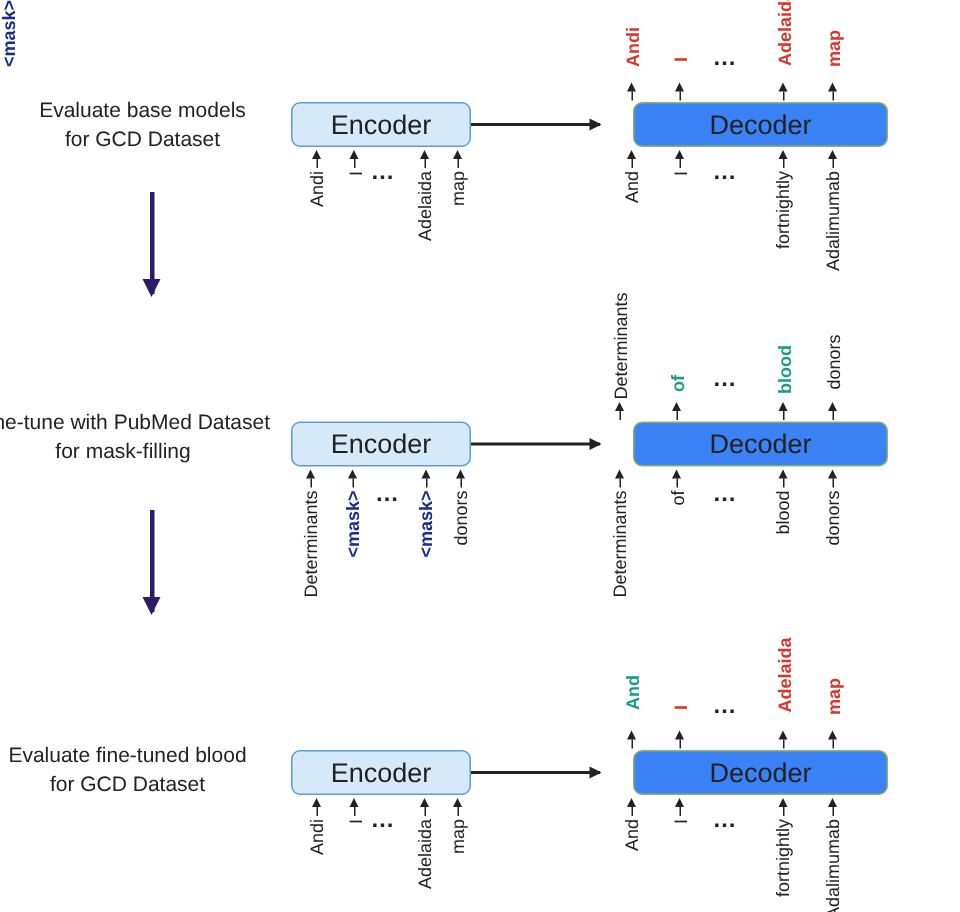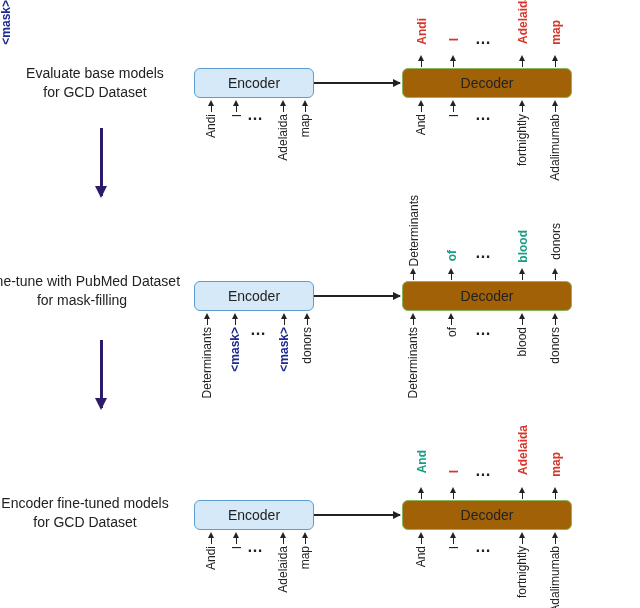--- a/index.html
+++ b/index.html
@@ -22,24 +22,24 @@
   }
 
   .box {
     position: absolute;
     height: 30px;
     border: 1.5px solid;
     border-radius: 6px;
     display: flex;
     align-items: center;
     justify-content: center;
-    font-size: 14px;
+    font-size: 18px;
   }
   .encoder { background: #d6e9f8; border-color: #5f9bd0; }
-  .decoder { background: #a16207; border-color: #8cb45e; }
+  .decoder { background: #3b82f6; border-color: #8cb45e; margin-left: 20px; }
 
   
   .vtoken {
     position: absolute;
     writing-mode: vertical-rl;
     transform: rotate(180deg);
     font-size: 12px;
     line-height: 1;
     text-align: left;
   }
@@ -213,21 +213,21 @@
   <div class="uparrow" style="left:552px; top:313px;"></div>
   <div class="vtoken" style="left:407px; top:327px;">Determinants</div>
   <div class="vtoken" style="left:446px; top:327px;">of</div>
   <div class="dots" style="left:475px; top:321px;">…</div>
   <div class="vtoken" style="left:516px; top:327px;">blood</div>
   <div class="vtoken" style="left:549px; top:327px;">donors</div>
 
   <div class="flowarrow" style="left:100px; top:340px; height:68px;"></div>
 
   <div class="stage-label" style="left:-10px; top:494px; width:190px;">
-    <span>Encoder fine-tuned models</span><br>
+    <span>Evaluate fine-tuned blood</span><br>
     <span>for GCD Dataset</span>
   </div>
 
   <div class="vout c-teal" style="left:416px; top:450px;">And</div>
   <div class="vout c-red" style="left:448px; top:470px;">I</div>
   <div class="dots" style="left:475px; top:462px;">…</div>
   <div class="vout c-red" style="left:517px; top:425px;">Adelaida</div>
   <div class="vout c-red" style="left:550px; top:452px;">map</div>
   <div class="outarrow" style="left:418px; top:487px;"></div>
   <div class="outarrow" style="left:450px; top:487px;"></div>

